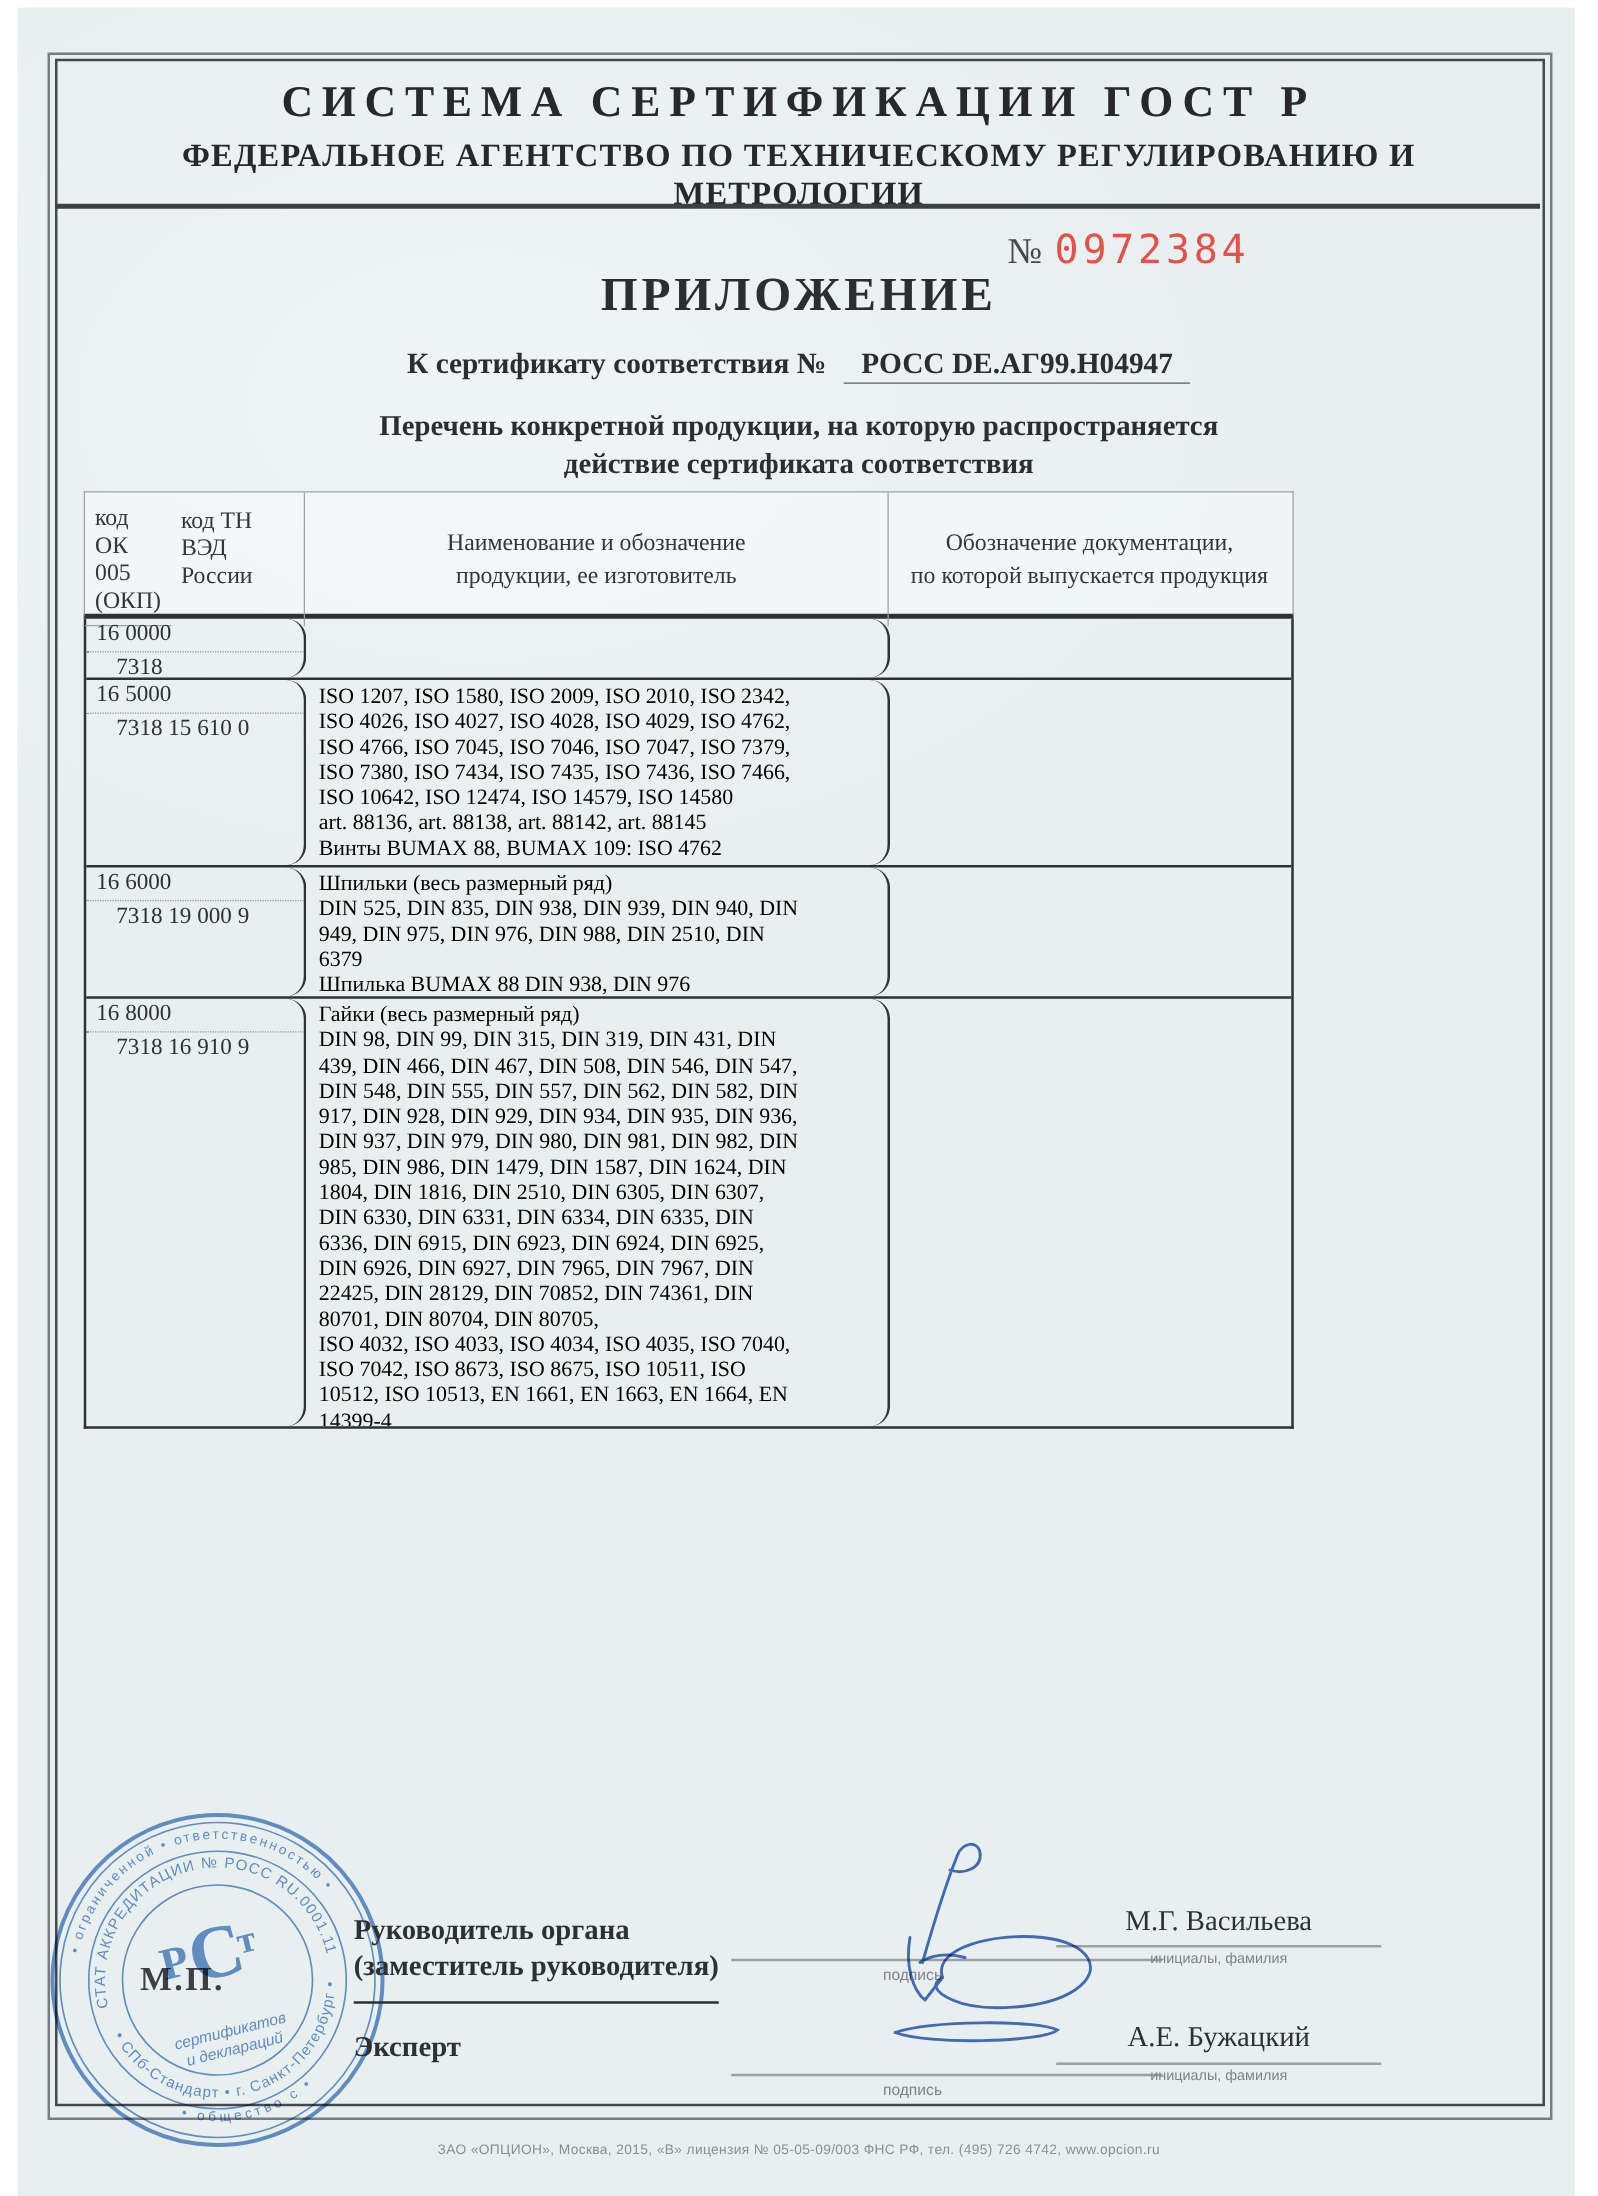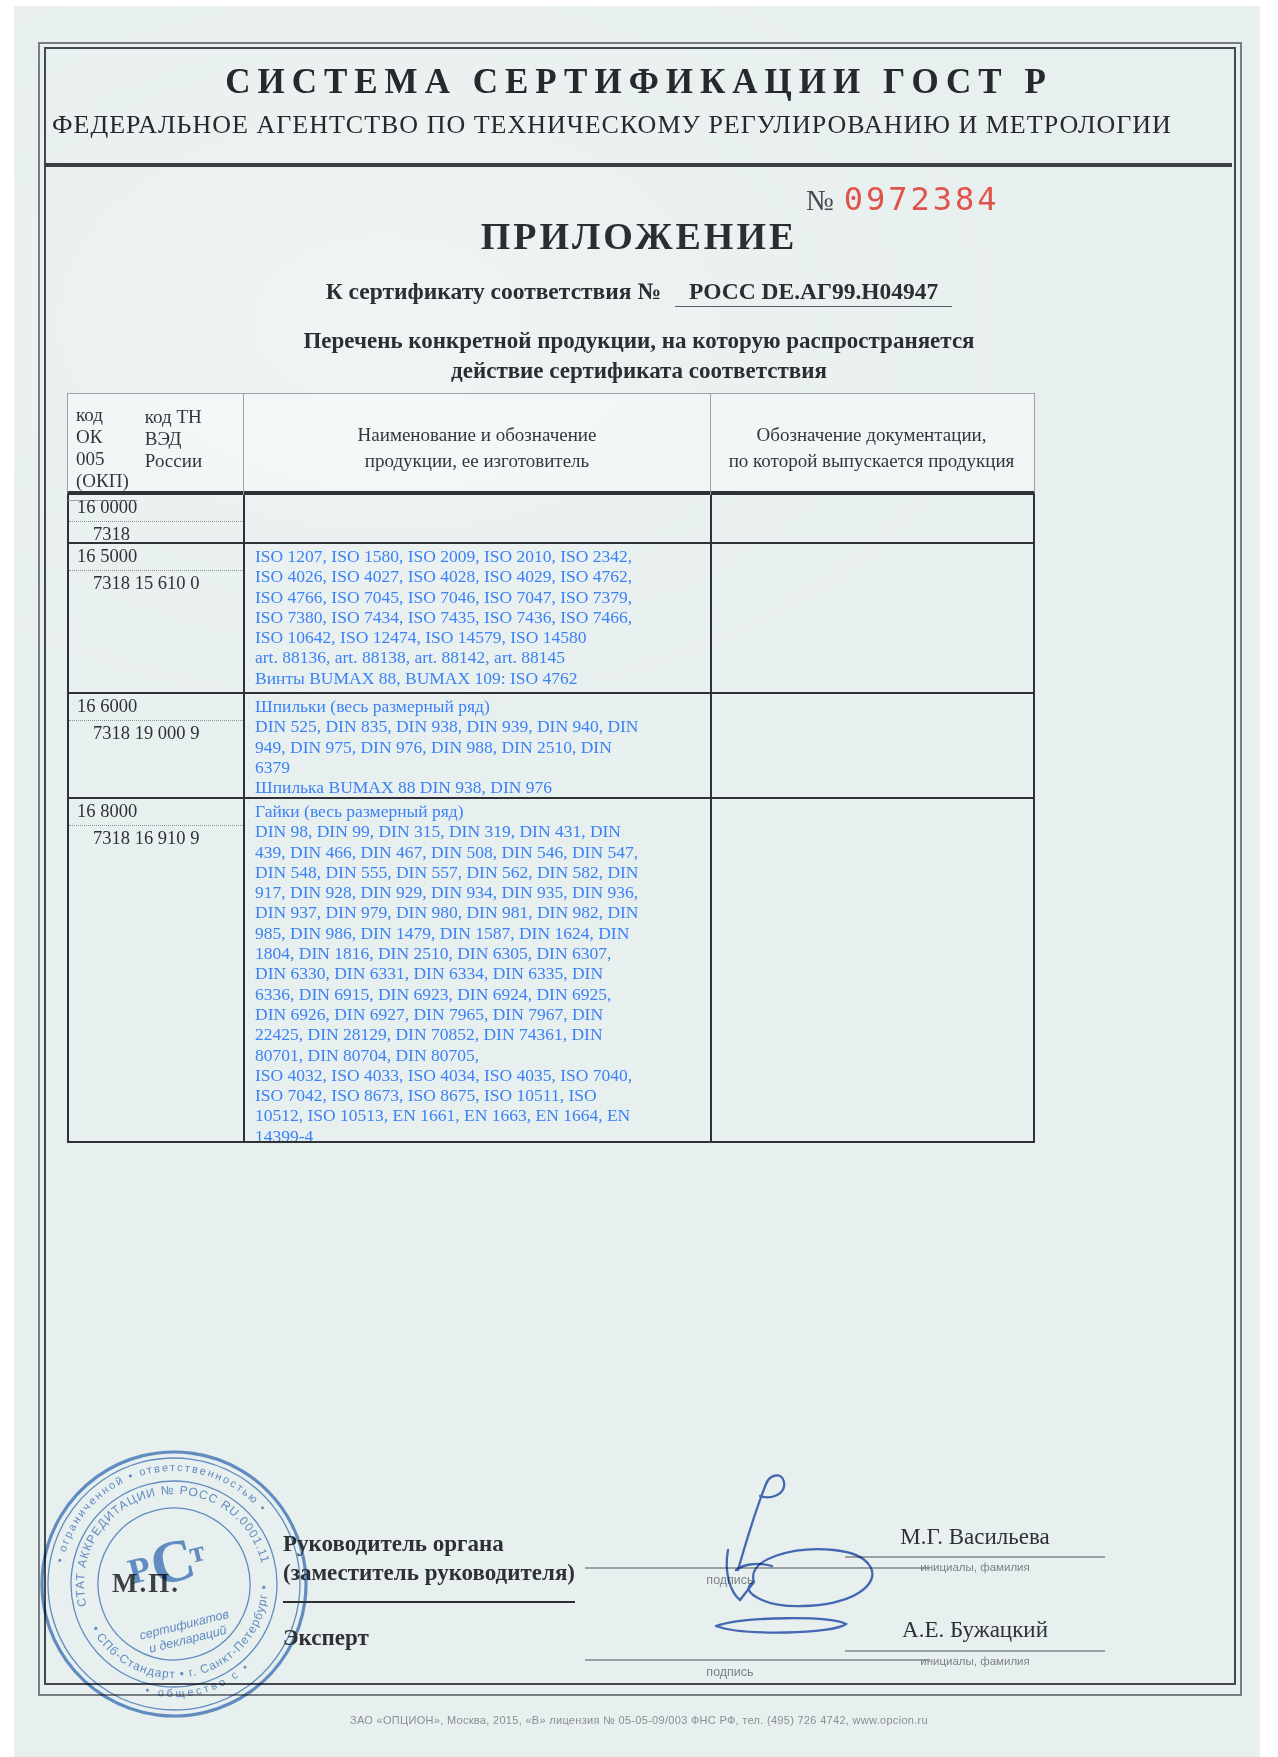--- a/index.html
+++ b/index.html
@@ -4,22 +4,22 @@
 <style>
   html,body{margin:0;padding:0;background:#ffffff;}
   .page{position:relative;width:1272px;height:1757px;background:#ffffff;overflow:hidden;
         font-family:"Liberation Serif","DejaVu Serif",serif;color:#2a2c30;}
   .paper{position:absolute;left:14px;top:6px;right:12px;bottom:0;
          background:radial-gradient(1100px 700px at 30% 18%, rgba(255,255,255,.3), rgba(255,255,255,0) 60%),#e8efef;}
   .frame-outer{position:absolute;left:38px;top:42px;width:1200px;height:1650px;border:2px solid #767c80;}
   .frame-inner{position:absolute;left:4px;top:3px;right:4px;bottom:9px;border:2.5px solid #44484c;}
   .gost-title{position:absolute;left:60px;width:1158px;top:62px;font-size:35px;font-weight:bold;
               letter-spacing:7px;color:#26282c;text-align:center;}
-  .agency-title{position:absolute;left:52px;width:1174px;top:110px;font-size:26px;font-weight:normal;
-              letter-spacing:1px;color:#26282c;text-align:left;}
+  .agency-title{position:absolute;left:52px;width:1174px;top:110px;font-size:26px;font-weight:bold;
+              letter-spacing:1px;color:#26282c;text-align:center;}
   .header-divider{position:absolute;left:44px;width:1188px;top:163px;height:4px;background:#3c4044;}
   .form-number{position:absolute;left:806px;top:180px;display:flex;align-items:baseline;gap:10px;}
   .form-number .no{font-size:29px;color:#45484c;}
   .form-number .digits{font-family:"DejaVu Sans Mono","Liberation Mono",monospace;font-size:32px;
               letter-spacing:3px;color:#e0534b;font-weight:400;}
   .doc-title{position:absolute;left:0;width:1278px;top:214px;font-size:38px;font-weight:bold;
               letter-spacing:3px;text-align:center;color:#2b2d31;}
   .cert-line{position:absolute;left:0;width:1278px;top:278px;text-align:center;font-size:23.5px;font-weight:bold;color:#2b2d31;}
   .cert-line .val{font-weight:bold;border-bottom:1.5px solid #5a5e62;padding:0 14px 2px;margin-left:8px;}
   .subtitle1{position:absolute;left:0;width:1278px;top:328px;text-align:center;font-size:23px;font-weight:bold;color:#2b2d31;}
@@ -31,26 +31,26 @@
          border:1.5px solid #99a2a4;border-bottom:4px solid #2e3135;background:rgba(255,255,255,.38);}
   .th{border-right:1px solid #99a2a4;font-size:19px;color:#33363a;}
   .th:last-child{border-right:none;}
   .th-codes{display:flex;}
   .th-codes .a{padding:10px 8px 8px;border-bottom:1px solid #99a2a4;flex:0 0 30px;}
   .th-codes .b{padding:12px 8px 4px;flex:1;}
   .th-mid{display:flex;align-items:center;justify-content:center;text-align:center;white-space:pre-line;line-height:1.35;}
   .tbody{border:2px solid #2e3135;border-top:none;}
   .tr{display:grid;grid-template-columns:176px 467px 321px;border-bottom:2px solid #2e3135;}
   .tr:last-child{border-bottom:none;}
-  .td{border-right:2px solid #2e3135;overflow:hidden;}
+  .td{border-right:2px solid #2e3135;overflow:hidden;border-radius:16px;}
   .td:last-child{border-right:none;}
   .tr-a{height:47px;}.tr-b{height:148px;}.tr-c{height:103px;}.tr-d{height:342px;}
   .code-top{font-size:18.5px;padding:2px 8px 3px;border-bottom:1px dotted #8d9498;color:#2d3034;}
   .code-bot{font-size:18.5px;padding:2px 24px;color:#2d3034;}
-  .prod{font-size:17.5px;line-height:20.3px;padding:2px 10px;white-space:pre-line;color:#3b82f6;}
+  .prod{font-size:17.5px;line-height:20.3px;padding:2px 10px;white-space:pre-line;color:#000000;}
 
   
   .role{position:absolute;left:283px;font-size:23px;font-weight:bold;color:#2e3134;}
   .role-deputy{border-bottom:2.5px solid #2e3134;padding-bottom:16px;}
   .sigline{position:absolute;height:1.5px;background:#9aa0a3;}
   .sigcap{position:absolute;font-family:"Liberation Sans","DejaVu Sans",sans-serif;font-size:12.5px;color:#7d8286;text-align:center;}
   .sname{position:absolute;left:845px;width:260px;text-align:center;font-size:23px;color:#2d3034;}
   .ncap{position:absolute;left:845px;width:260px;text-align:center;font-family:"Liberation Sans","DejaVu Sans",sans-serif;
         font-size:11.5px;color:#7d8286;}
   .mp{position:absolute;left:112px;top:1568px;font-size:27px;font-weight:bold;letter-spacing:2px;color:#3c3f43;}

